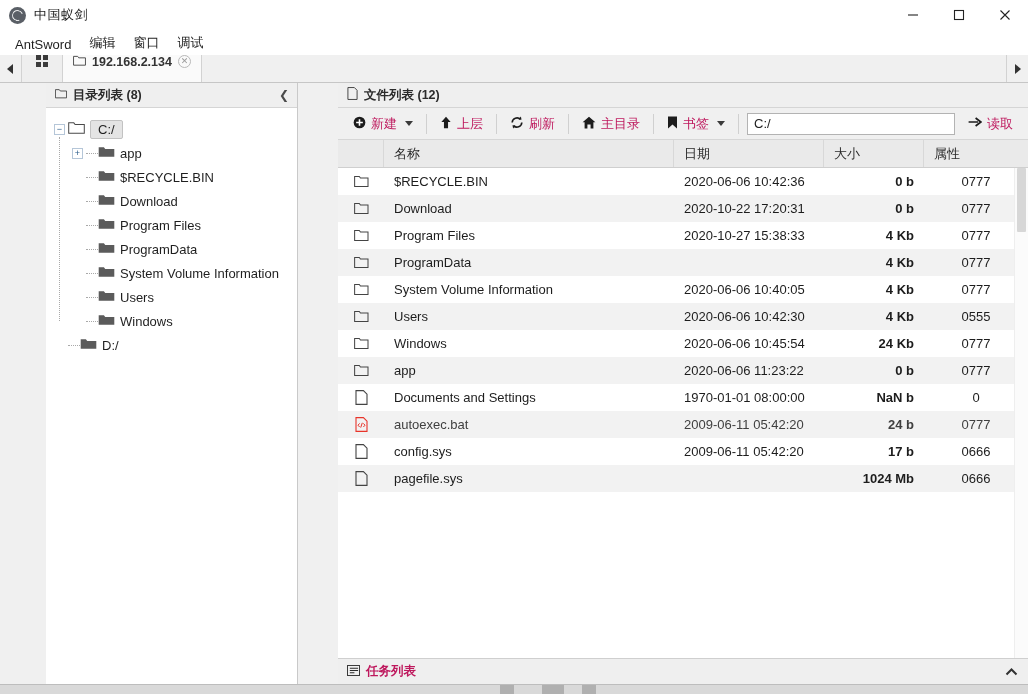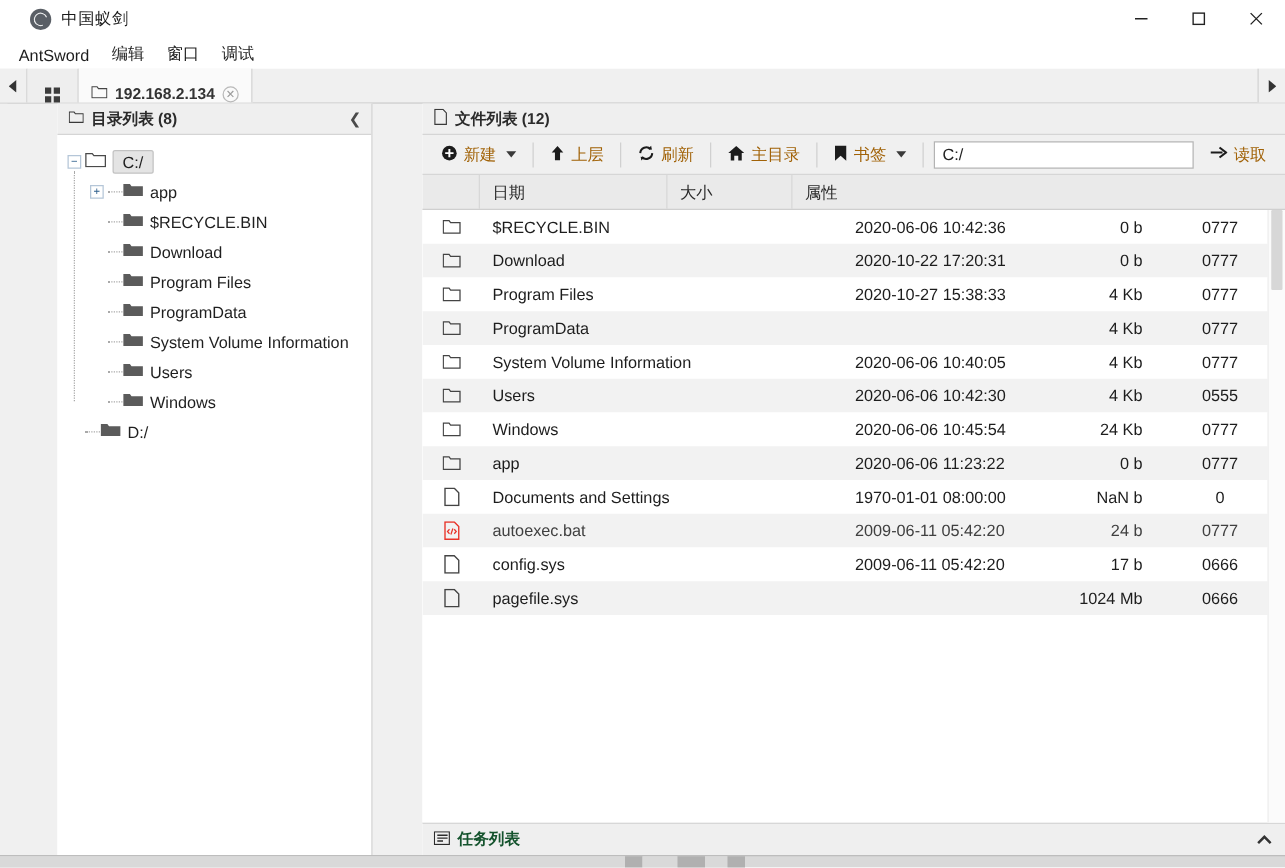--- a/index.html
+++ b/index.html
@@ -18,21 +18,21 @@
     display: flex; flex-direction: column;
   }
 
   
   .titlebar {
     height: 31px; min-height: 31px;
     background: #ffffff;
     display: flex; align-items: center;
     border-bottom: 1px solid #ffffff;
   }
-  .title-left { display: flex; align-items: center; padding-left: 24px; gap: 8px; }
+  .title-left { display: flex; align-items: center; padding-left: 9px; gap: 8px; }
   .app-icon {
     width: 17px; height: 17px; border-radius: 50%;
     background: #5a5f66;
     display: flex; align-items: center; justify-content: center;
     position: relative;
   }
   .app-icon::after {
     content: "";
     width: 9px; height: 9px;
     border-radius: 50%;
@@ -72,21 +72,21 @@
   }
   .tab-scroll {
     width: 22px;
     display: flex; align-items: center; justify-content: center;
     border-right: 1px solid #d2d2d2;
     background: #f0f0f0;
     cursor: default;
   }
   .tab-scroll.right { border-right: none; border-left: 1px solid #d2d2d2; margin-left: auto; }
   .tab {
-    display: flex; align-items: flex-end; gap: 6px;
+    display: flex; align-items: flex-start; gap: 6px;
     padding: 0 10px;
     background: #eeeeee;
     border-right: 1px solid #d2d2d2;
     cursor: default;
     font-size: 12.5px;
   }
   .tab.grid { padding: 0 14px; }
   .tab.active { background: #fafafa; }
   .tab-label { color: #333; font-weight: 600; font-size: 12.5px; }
   .tab-close {
@@ -149,21 +149,21 @@
   .toolbar {
     height: 32px; min-height: 32px;
     background: #f0f0f0;
     border-bottom: 1px solid #d6d6d6;
     display: flex; align-items: center;
     padding: 0 6px;
     gap: 0;
   }
   .tb-btn {
     display: flex; align-items: center; gap: 5px;
-    padding: 3px 9px; font-size: 13px; color: #a16207;
+    padding: 3px 9px; font-size: 13px; color: #be185d;
     cursor: default; white-space: nowrap;
   }
   .tb-caret {
     width: 0; height: 0; margin-left: 3px;
     border-left: 4px solid transparent; border-right: 4px solid transparent;
     border-top: 5px solid #3a3a3a;
   }
   .tb-sep { width: 1px; height: 20px; background: #d0d0d0; margin: 0 4px; }
   .path-input {
     flex: 1; min-width: 0; height: 22px;
@@ -188,37 +188,37 @@
   .th.c-attr { width: 104px; border-right: none; }
   .tbody { flex: 1; overflow: hidden; }
   .trow { display: flex; height: 27px; font-size: 13px; color: #1d1d1d; cursor: default; }
   .trow.odd { background: #ffffff; }
   .trow.even { background: #f2f2f2; }
   .trow.danger { color: #404040; }
   .td { display: flex; align-items: center; padding: 0 10px; overflow: hidden; white-space: nowrap; }
   .td.c-ico { width: 46px; justify-content: center; padding: 0; }
   .td.c-name { flex: 1; min-width: 0; }
   .td.c-date { width: 150px; }
-  .td.c-size { width: 100px; justify-content: flex-end; }
+  .td.c-size { width: 100px; justify-content: flex-end; font-weight: bold; }
   .td.c-attr { width: 104px; justify-content: center; }
 
   .vscroll {
     position: absolute; right: 0; top: 28px; bottom: 0; width: 14px;
     background: #fbfbfb; border-left: 1px solid #eee;
   }
   .vscroll .thumb { position: absolute; top: 0; left: 2px; width: 9px; height: 64px; background: #d7d7d7; border-radius: 1px; }
 
   
   .taskbar {
     height: 26px; min-height: 26px;
     background: #efefef;
     border-top: 1px solid #cfcfcf;
     display: flex; align-items: center;
     padding: 0 10px 0 9px;
-    gap: 6px; font-size: 12.5px; font-weight: 700; color: #14532d;
+    gap: 6px; font-size: 12.5px; font-weight: 700; color: #be185d;
   }
   .taskbar .chev { margin-left: auto; color: #333; font-size: 12px; cursor: default; }
 
   
   .os-taskbar {
     height: 10px; min-height: 10px; background: #d9d9d9;
     border-top: 1px solid #bdbdbd; display: flex; align-items: center;
   }
   .os-taskbar i { display: block; height: 10px; background: #b0b0b0; }
   .left-gutter { width: 6px; background: #f0f0f0; }
@@ -486,20 +486,21 @@
                 <path d="M0.6 6 h9.4 M7.6 2 L12.8 6 L7.6 10" fill="none" stroke="#1c1c1c" stroke-width="1.7"></path>
               </svg>
           </span>
           <span>读取</span>
         </div>
       </div>
 
       <div class="table-wrap">
         <div class="thead">
           <div class="th c-ico"></div>
+          <div class="th c-name">名称</div>
           <div class="th c-date">日期</div>
           <div class="th c-size">大小</div>
           <div class="th c-attr">属性</div>
         </div>
 
         <div class="tbody">
 
           <div class="trow odd">
             <div class="td c-ico">
                 <svg width="15" height="13" viewBox="0 0 16 14">

